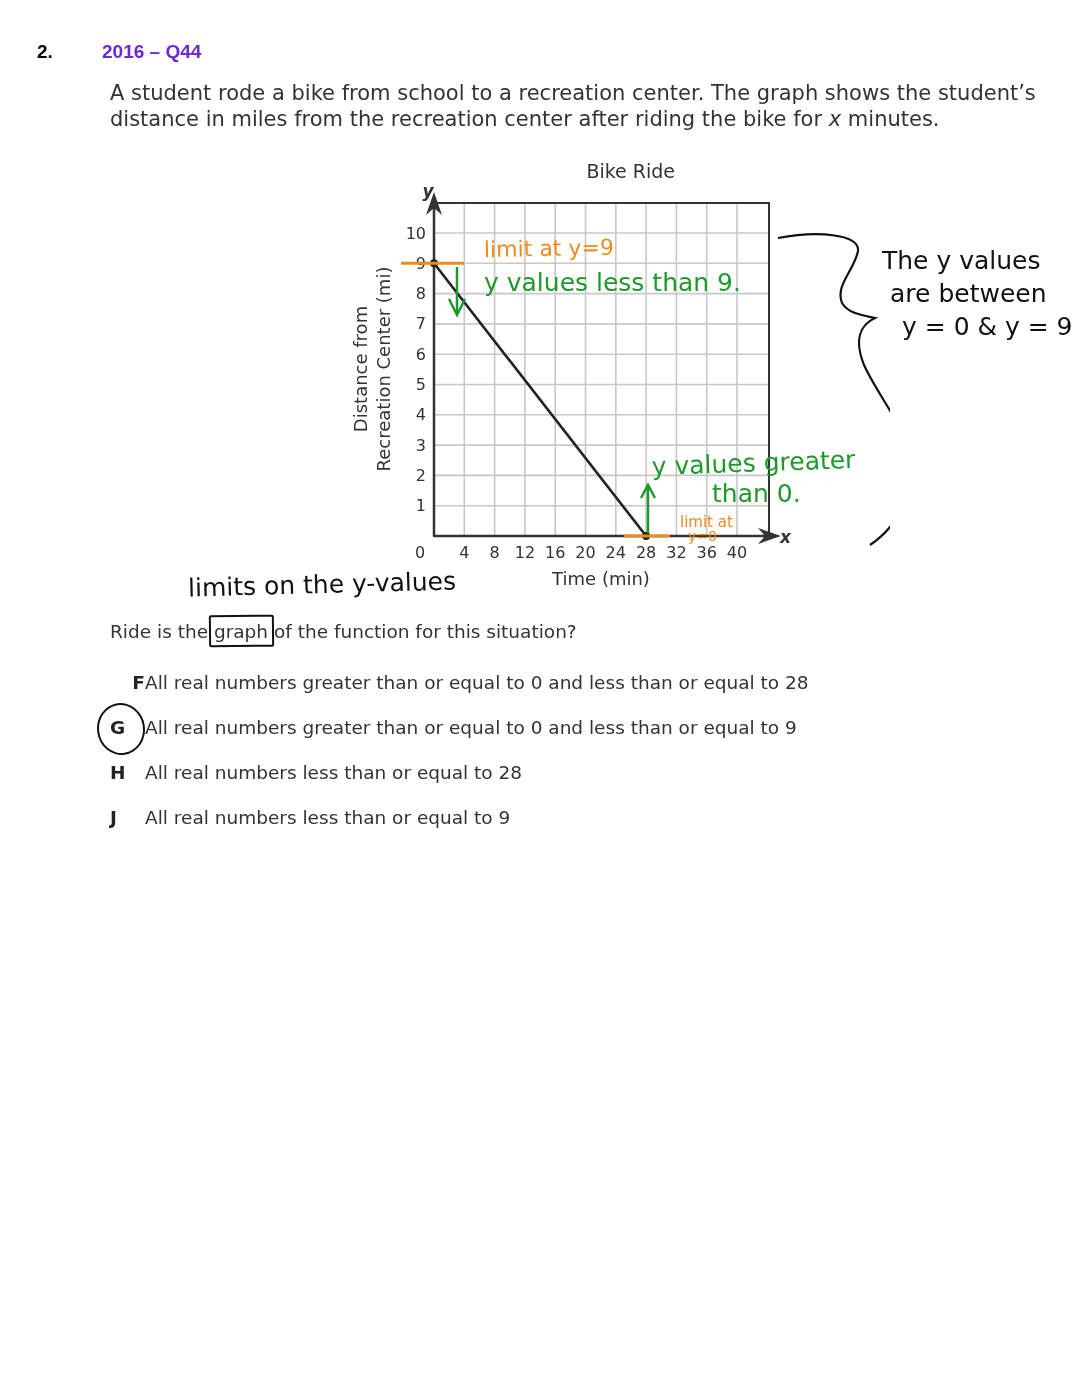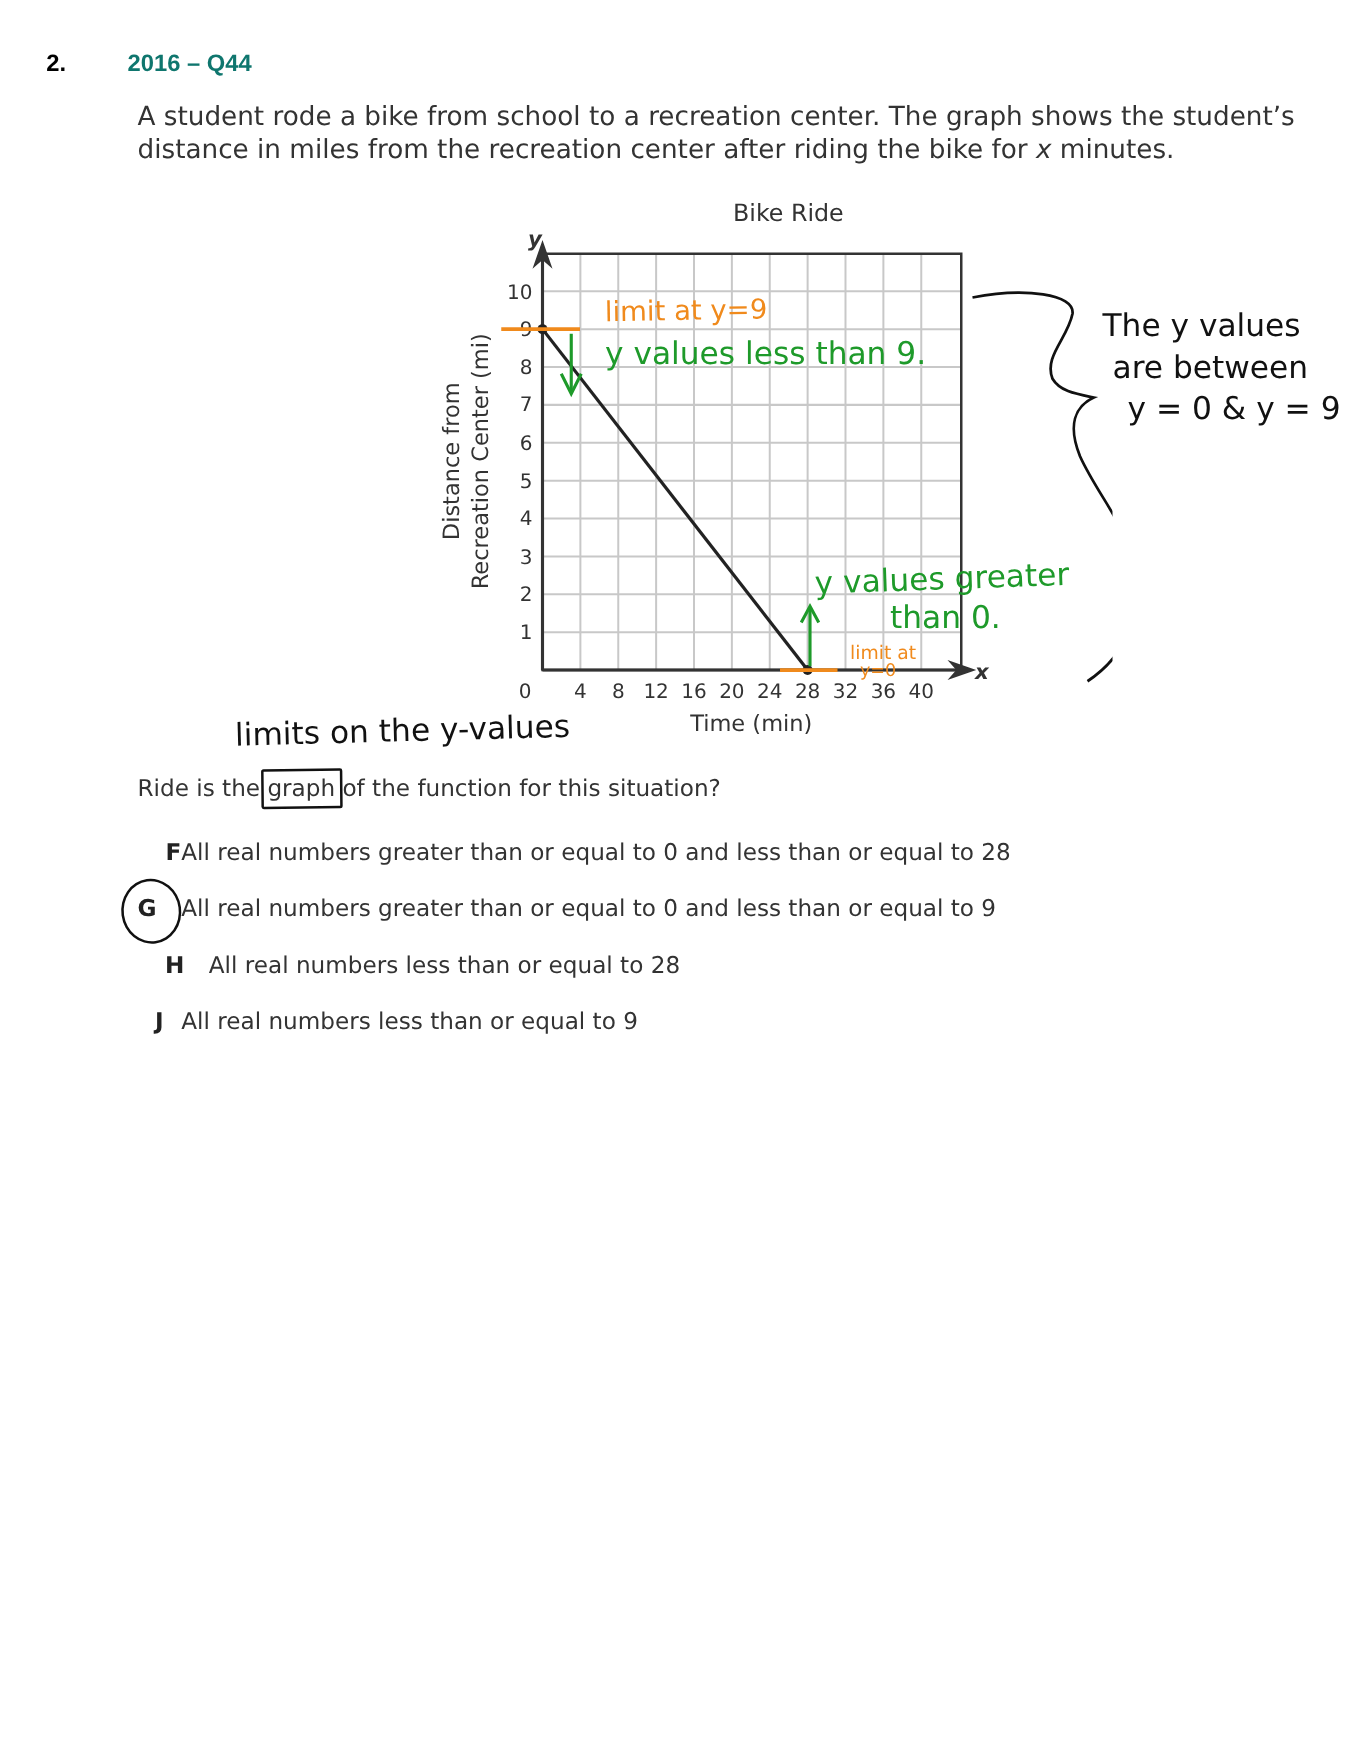--- a/index.html
+++ b/index.html
@@ -1,20 +1,20 @@
 <!DOCTYPE html>
 <html><head>
 <meta charset="utf-8">
 <style>
   html, body { margin: 0; padding: 0; background: #ffffff; }
   body { width: 1080px; height: 1397px; position: relative; overflow: hidden;
          font-family: "DejaVu Sans", sans-serif; color: #2b2b2b; }
   .abs { position: absolute; }
   .qnum { left: 37px; top: 41px; font-family: "Liberation Sans", sans-serif; font-weight: bold; font-size: 19px; color: #000; }
-  .qid { left: 102px; top: 41px; font-family: "Liberation Sans", sans-serif; font-weight: bold; font-size: 19px; color: #0f766e; }
+  .qid { left: 102px; top: 41px; font-family: "Liberation Sans", sans-serif; font-weight: bold; font-size: 19px; color: #6d28d9; }
   .stem { left: 110px; top: 80px; width: 930px; font-size: 21px; line-height: 26px; color: #333; }
   .stem i { font-style: italic; }
   .chart-title { left: 530px; top: 160px; width: 145px; text-align: right; font-size: 19px; color: #333; }
   svg.chart { left: 330px; top: 175px; }
   .question { left: 110px; top: 621px; font-size: 18.5px; color: #333; white-space: nowrap; }
   .choice { left: 110px; font-size: 18.5px; color: #333; white-space: nowrap; }
   .choice .letter { display: inline-block; width: 35px; font-weight: bold; color: #222; }
   .hand { font-family: "DejaVu Sans", sans-serif; }
   .range-box { position: relative; display: inline-block; }
   .range-box::after { content: ""; position: absolute; left: -5px; top: -6px; right: -6px; bottom: -5px;
@@ -137,18 +137,18 @@
   <span>of the function for this situation?</span>
 </div>
 
 <div class="abs choice" style="top:672px;text-align:right;">
   <span class="letter">F</span><span>All real numbers greater than or equal to 0 and less than or equal to 28</span>
 </div>
 <div class="abs choice" style="top:717px;">
   <span class="letter">G</span><span>All real numbers greater than or equal to 0 and less than or equal to 9</span>
 </div>
 <div class="abs circle-g"></div>
-<div class="abs choice" style="top:762px;margin-left:22px;">
+<div class="abs choice" style="top:762px;">
   <span class="letter">H</span><span>All real numbers less than or equal to 28</span>
 </div>
-<div class="abs choice" style="top:807px;text-align:center;">
+<div class="abs choice" style="top:807px;">
   <span class="letter">J</span><span>All real numbers less than or equal to 9</span>
 </div>
 
 </body></html>

